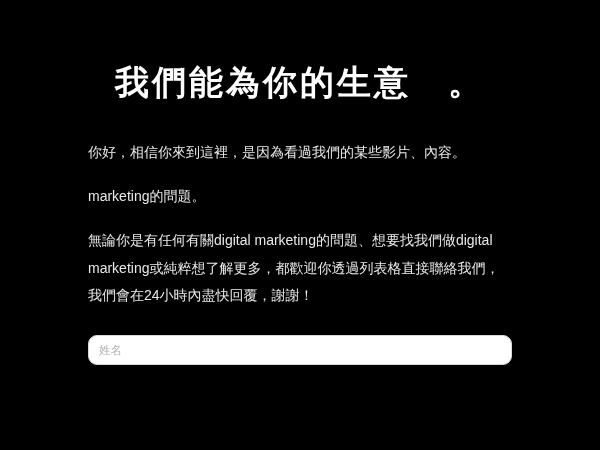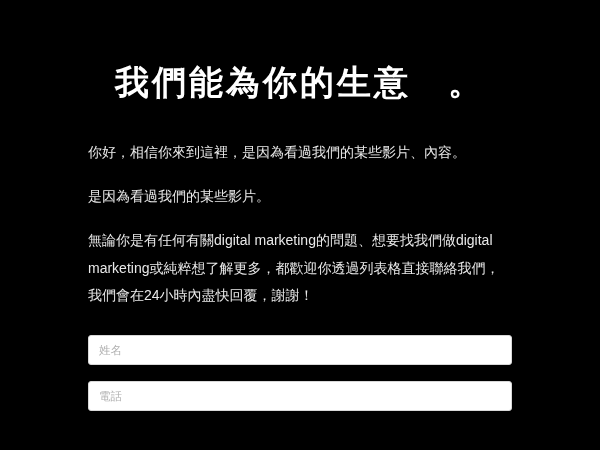--- a/index.html
+++ b/index.html
@@ -53,21 +53,21 @@
   .form {
     margin-top: 26px;
   }
   .field {
     display: block;
     width: 100%;
     box-sizing: border-box;
     height: 30px;
     background: #ffffff;
     border: 1px solid #d8d8d8;
-    border-radius: 3px;
+    border-radius: 9px;
     margin-bottom: 16px;
     padding: 0 10px;
     font-family: "Liberation Sans", sans-serif;
     font-size: 11.5px;
     color: #333333;
     outline: none;
   }
   .field::placeholder {
     color: #b0b0b0;
   }
@@ -75,24 +75,23 @@
 </head>
 <body>
 
 <div class="page">
   <div class="content">
 
     <h1 class="headline">我們能為你的生意　。</h1>
 
     <div class="paragraphs">
       <p>你好，相信你來到這裡，是因為看過我們的某些影片、內容。</p>
-      <p>是因為看過我們的某些影片。</p>
+      <p>marketing的問題。</p>
       <p>無論你是有任何有關digital marketing的問題、想要找我們做digital marketing或純粹想了解更多，都歡迎你透過列表格直接聯絡我們，我們會在24小時內盡快回覆，謝謝！</p>
     </div>
 
     <form class="form">
       <input class="field" type="text" placeholder="姓名" style="">
-      <input class="field" type="text" placeholder="電話" style="">
 
     </form>
 
   </div>
 </div>
 
 </body></html>

